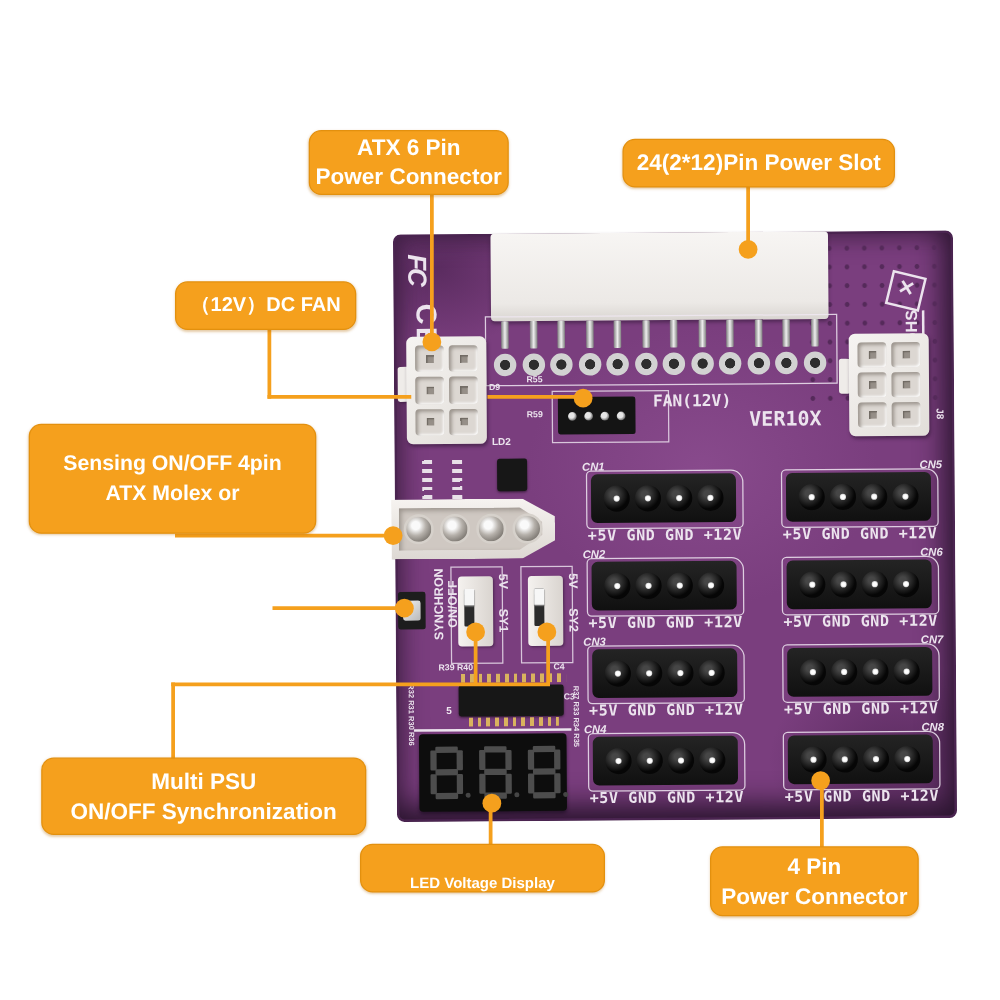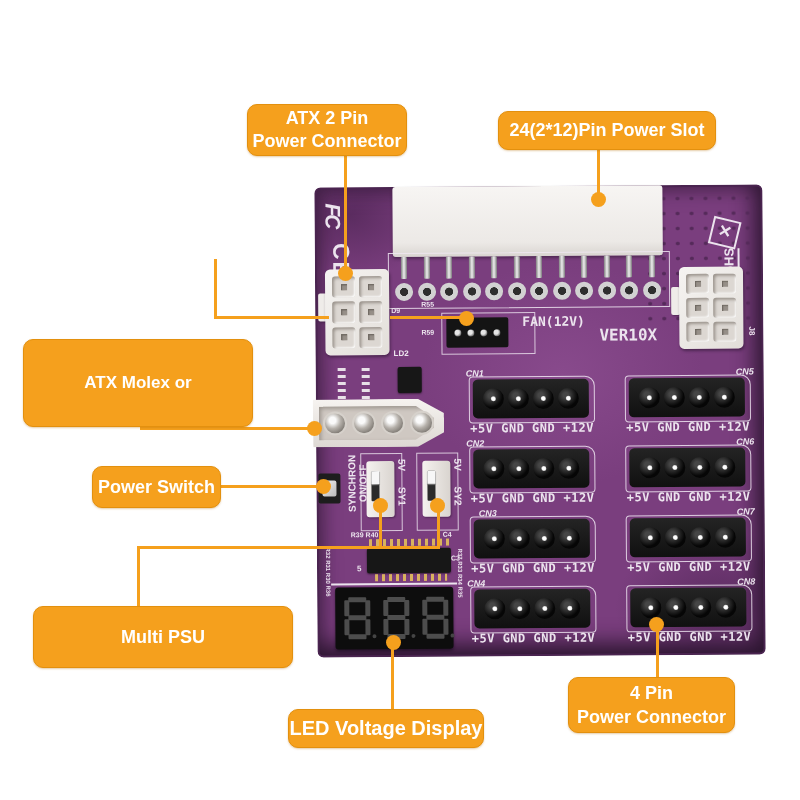--- a/index.html
+++ b/index.html
@@ -297,21 +297,21 @@
           <div class="cnoutline"></div>
           <div class="cnbody">
             <div class="cnhole"></div>
             <div class="cnhole"></div>
             <div class="cnhole"></div>
             <div class="cnhole"></div>
           </div>
           <div class="cnpins silk mono">+5V GND GND +12V</div>
         </div>
         <div class="cn" style="left: 146px; top: 322px;">
-          <span class="cnlabel silk" style="left: 16px;">CN3</span>
+          <span class="cnlabel silk" style="left: 4px;">CN3</span>
           <div class="cnoutline"></div>
           <div class="cnbody">
             <div class="cnhole"></div>
             <div class="cnhole"></div>
             <div class="cnhole"></div>
             <div class="cnhole"></div>
           </div>
           <div class="cnpins silk mono">+5V GND GND +12V</div>
         </div>
         <div class="cn" style="left: 146px; top: 392px;">
@@ -390,35 +390,37 @@
   <div class="dot" style="left:591px;top:192px;"></div>
   <div class="dot" style="left:459px;top:311px;"></div>
   <div class="dot" style="left:307px;top:421px;"></div>
   <div class="dot" style="left:316px;top:479px;"></div>
   <div class="dot" style="left:373px;top:498px;"></div>
   <div class="dot" style="left:430px;top:498px;"></div>
   <div class="dot" style="left:386px;top:635px;"></div>
   <div class="dot" style="left:649px;top:617px;"></div>
 
   <div class="callout" style="left:247px;top:104px;width:158px;height:50px;font-size:18px;line-height:23px;">
-    <span>ATX 2 Pin</span>
+    <span>ATX 6 Pin</span>
     <span>Power Connector</span>
   </div>
   <div class="callout" style="left:498px;top:111px;width:216px;height:37px;font-size:18px;">
     <span>24(2*12)Pin Power Slot</span>
   </div>
+  <div class="callout" style="left:140px;top:225px;width:143px;height:37px;font-size:16px;">
+    <span>（12V）DC FAN</span>
+  </div>
   <div class="callout" style="left:23px;top:339px;width:228px;height:86px;font-size:17px;line-height:24px;">
+    <span>Sensing ON/OFF 4pin</span>
     <span>ATX Molex or</span>
-  </div>
-  <div class="callout" style="left:92px;top:466px;width:127px;height:40px;font-size:18px;">
-    <span>Power Switch</span>
   </div>
   <div class="callout" style="left:33px;top:606px;width:258px;height:60px;font-size:18px;line-height:24px;">
     <span>Multi PSU</span>
-  </div>
-  <div class="callout" style="left:288px;top:709px;width:194px;height:37px;font-size:20px;">
+    <span>ON/OFF Synchronization</span>
+  </div>
+  <div class="callout" style="left:288px;top:675px;width:194px;height:37px;font-size:12px;justify-content:flex-end;">
     <span>LED Voltage Display</span>
   </div>
   <div class="callout" style="left:568px;top:677px;width:165px;height:54px;font-size:18px;line-height:24px;">
     <span>4 Pin</span>
     <span>Power Connector</span>
   </div>
 </div>
 
 </body></html>

